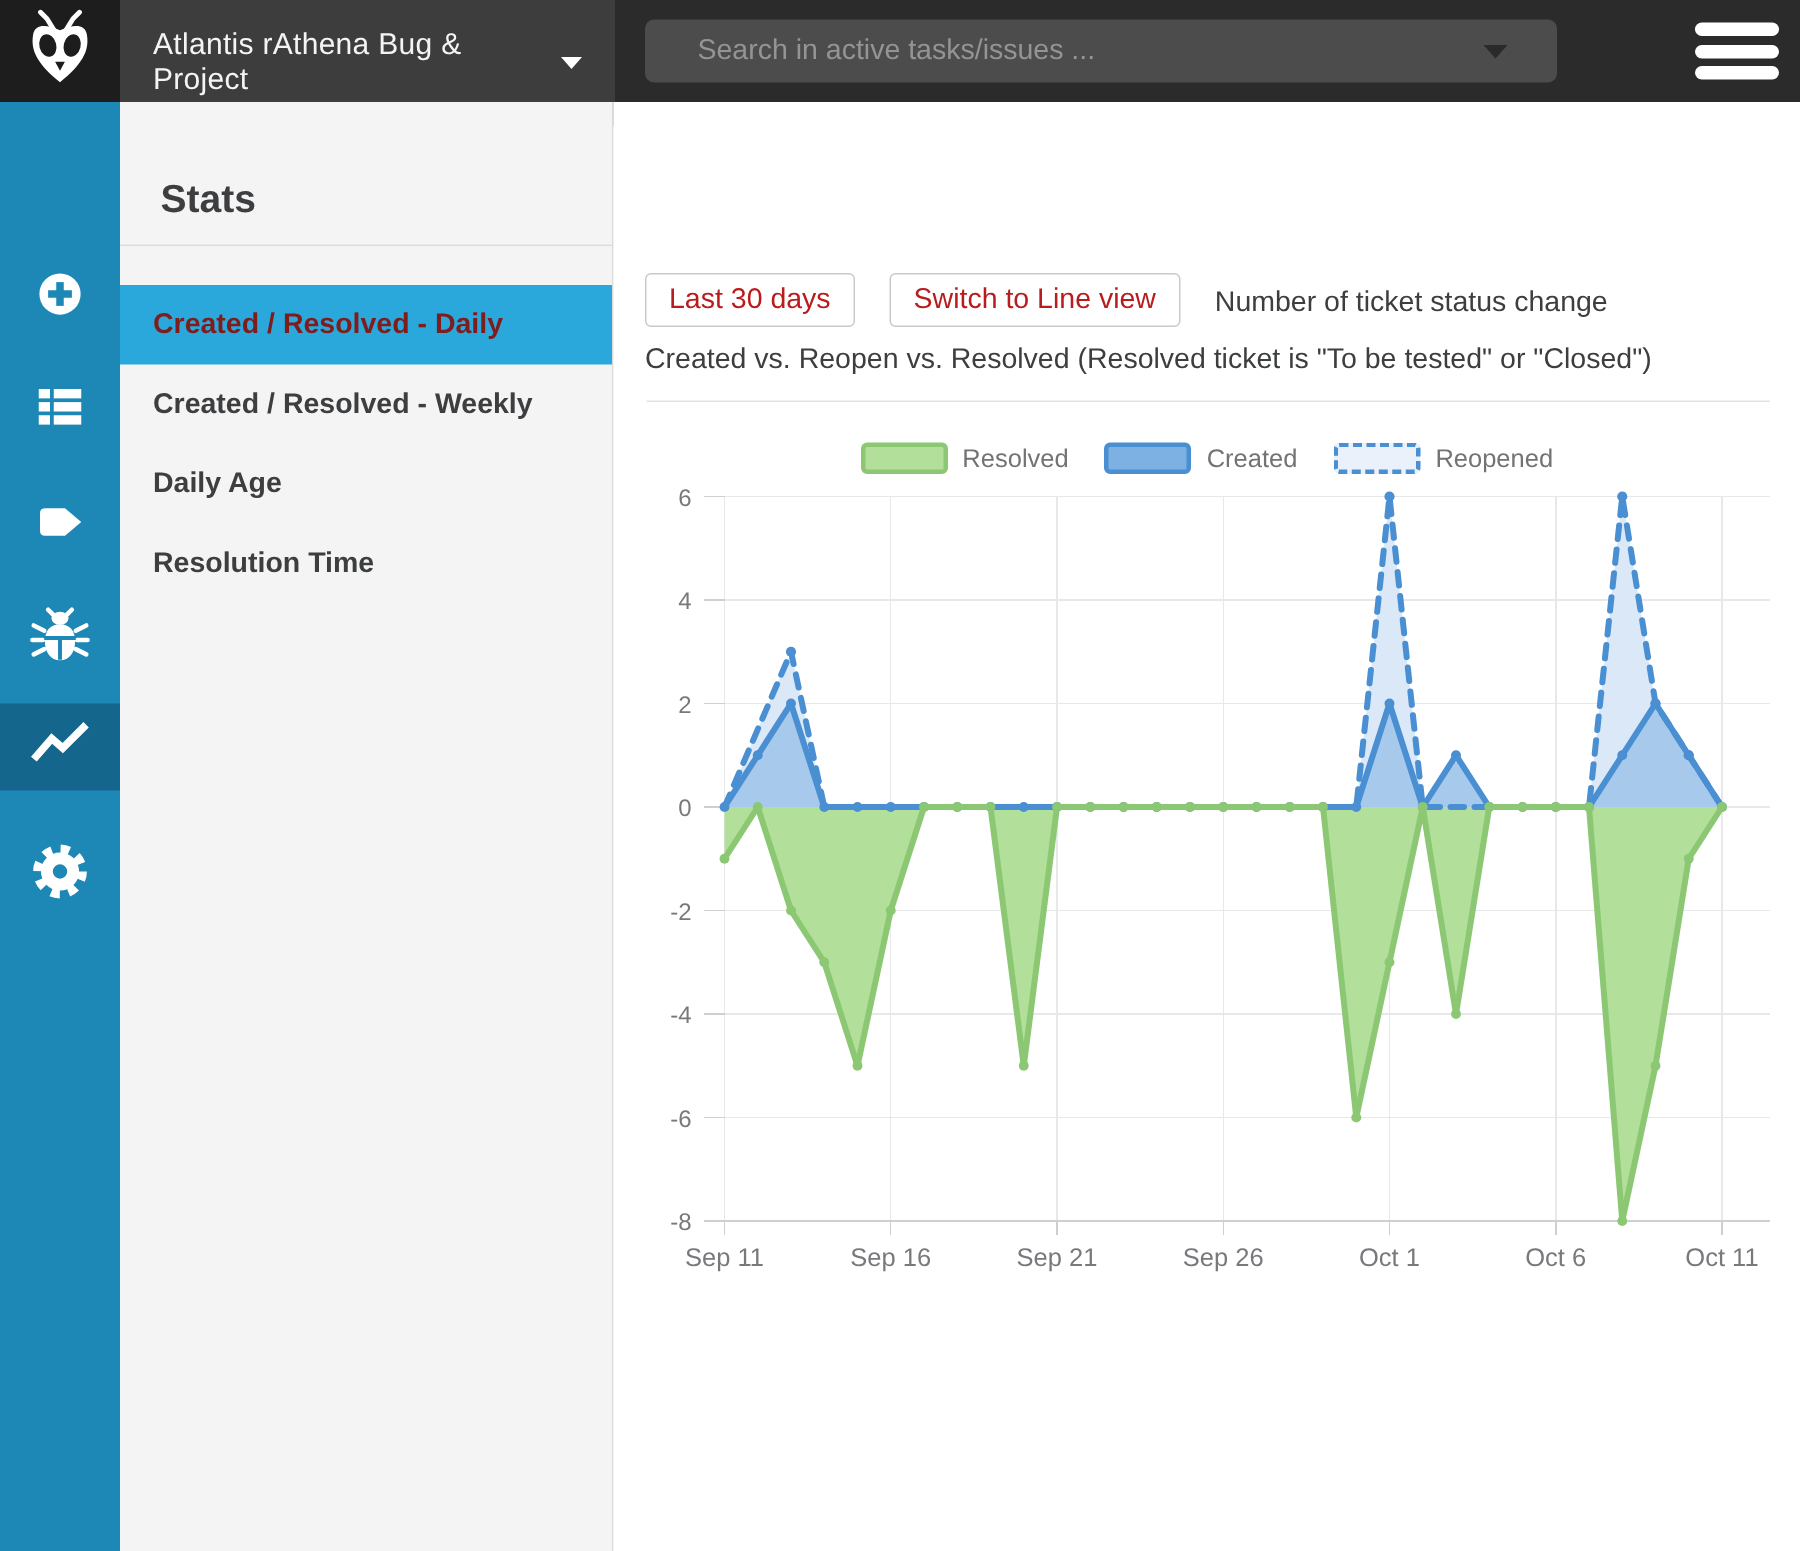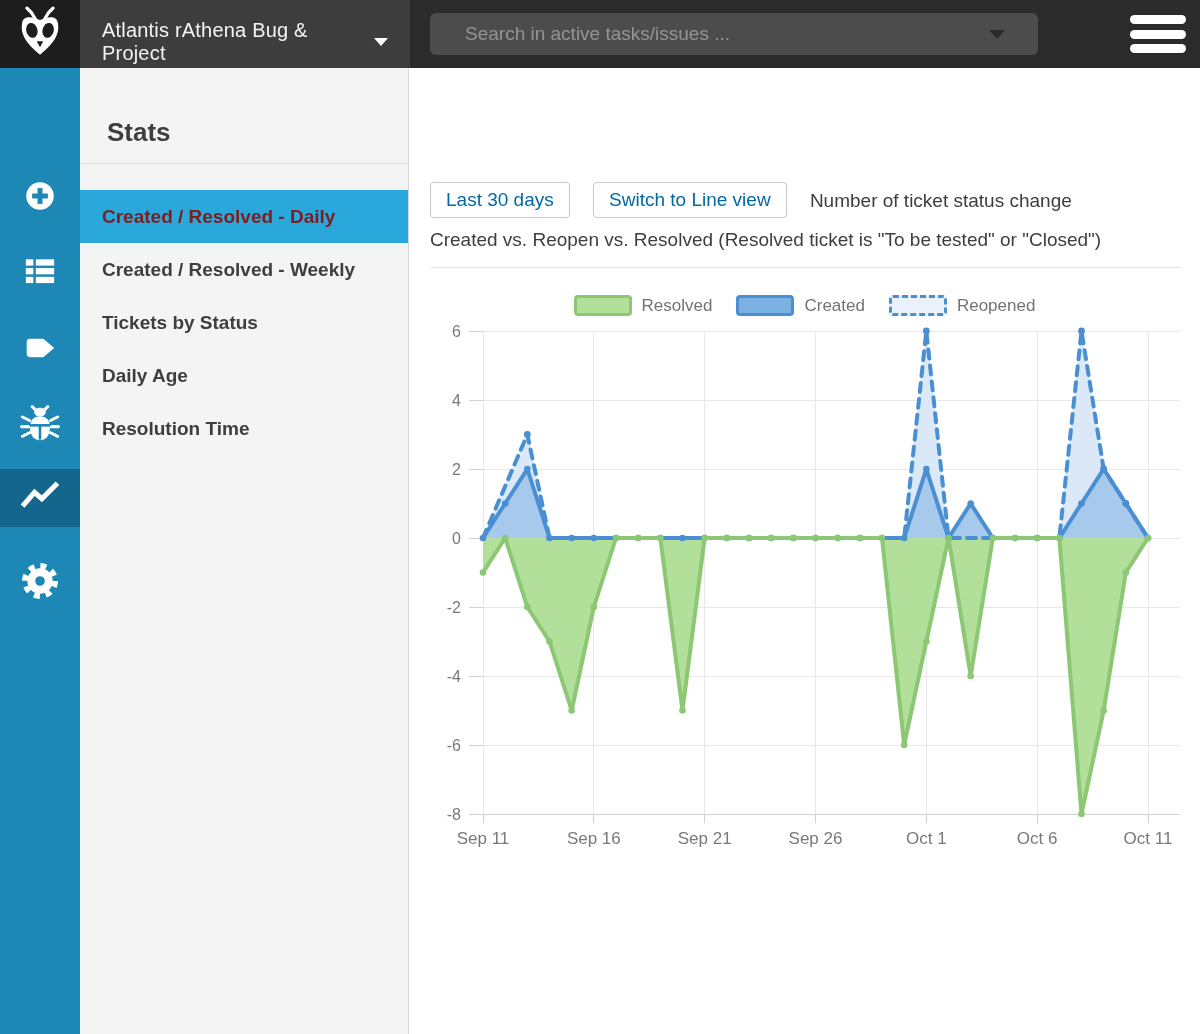--- a/index.html
+++ b/index.html
@@ -43,21 +43,21 @@
   .menu { position:absolute; left:0; top:122px; width:100%; }
   .menu-item { height:53px; display:flex; align-items:center; padding:0 22px; font-size:19px;
     font-weight:700; color:#3d3e40; cursor:pointer; }
   .menu-item.active { background:#2aa8dc; color:#7f1d1d; }
 
   
   .main { position:absolute; left:409px; top:68px; width:791px; height:966px; background:#fff; }
   .controls { position:absolute; left:21px; top:114px; width:712px; font-size:19px; line-height:36px;
     color:#3d3e40; }
   .pill-button { display:inline-block; border:1px solid #c9c9c9; border-radius:4px; background:#fff;
-    color:#0369a1; font-size:19px; padding:6px 15px; margin-right:18px; margin-bottom:4px;
+    color:#b91c1c; font-size:19px; padding:6px 15px; margin-right:18px; margin-bottom:4px;
     font-family:"Liberation Sans", sans-serif; cursor:pointer; vertical-align:middle; }
   .section-divider { position:absolute; left:22px; right:20px; top:199px; height:0; border-top:1px solid #e3e3e3; }
 
   .legend { position:absolute; left:0; width:100%; top:227px; display:flex; justify-content:center;
     align-items:center; gap:24px; }
   .legend-item { display:flex; align-items:center; cursor:pointer; }
   .legend-swatch { width:58px; height:21px; border-radius:4px; margin-right:10px; border:3px solid transparent; }
   .legend-label { font-size:17px; color:#737373; }
 
   .chart-wrap { position:absolute; left:0; top:252px; width:791px; height:560px; }
@@ -163,23 +163,20 @@
 
 <div class="subsidebar">
   <h1 class="panel-title">Stats</h1>
   <div class="stats-divider"></div>
   <div class="menu">
     <div class="menu-item active">
       <span>Created / Resolved - Daily</span>
     </div>
     <div class="menu-item">
       <span>Created / Resolved - Weekly</span>
-    </div>
-    <div class="menu-item">
-      <span>Tickets by Status</span>
     </div>
     <div class="menu-item">
       <span>Daily Age</span>
     </div>
     <div class="menu-item">
       <span>Resolution Time</span>
     </div>
   </div>
 </div>
 

